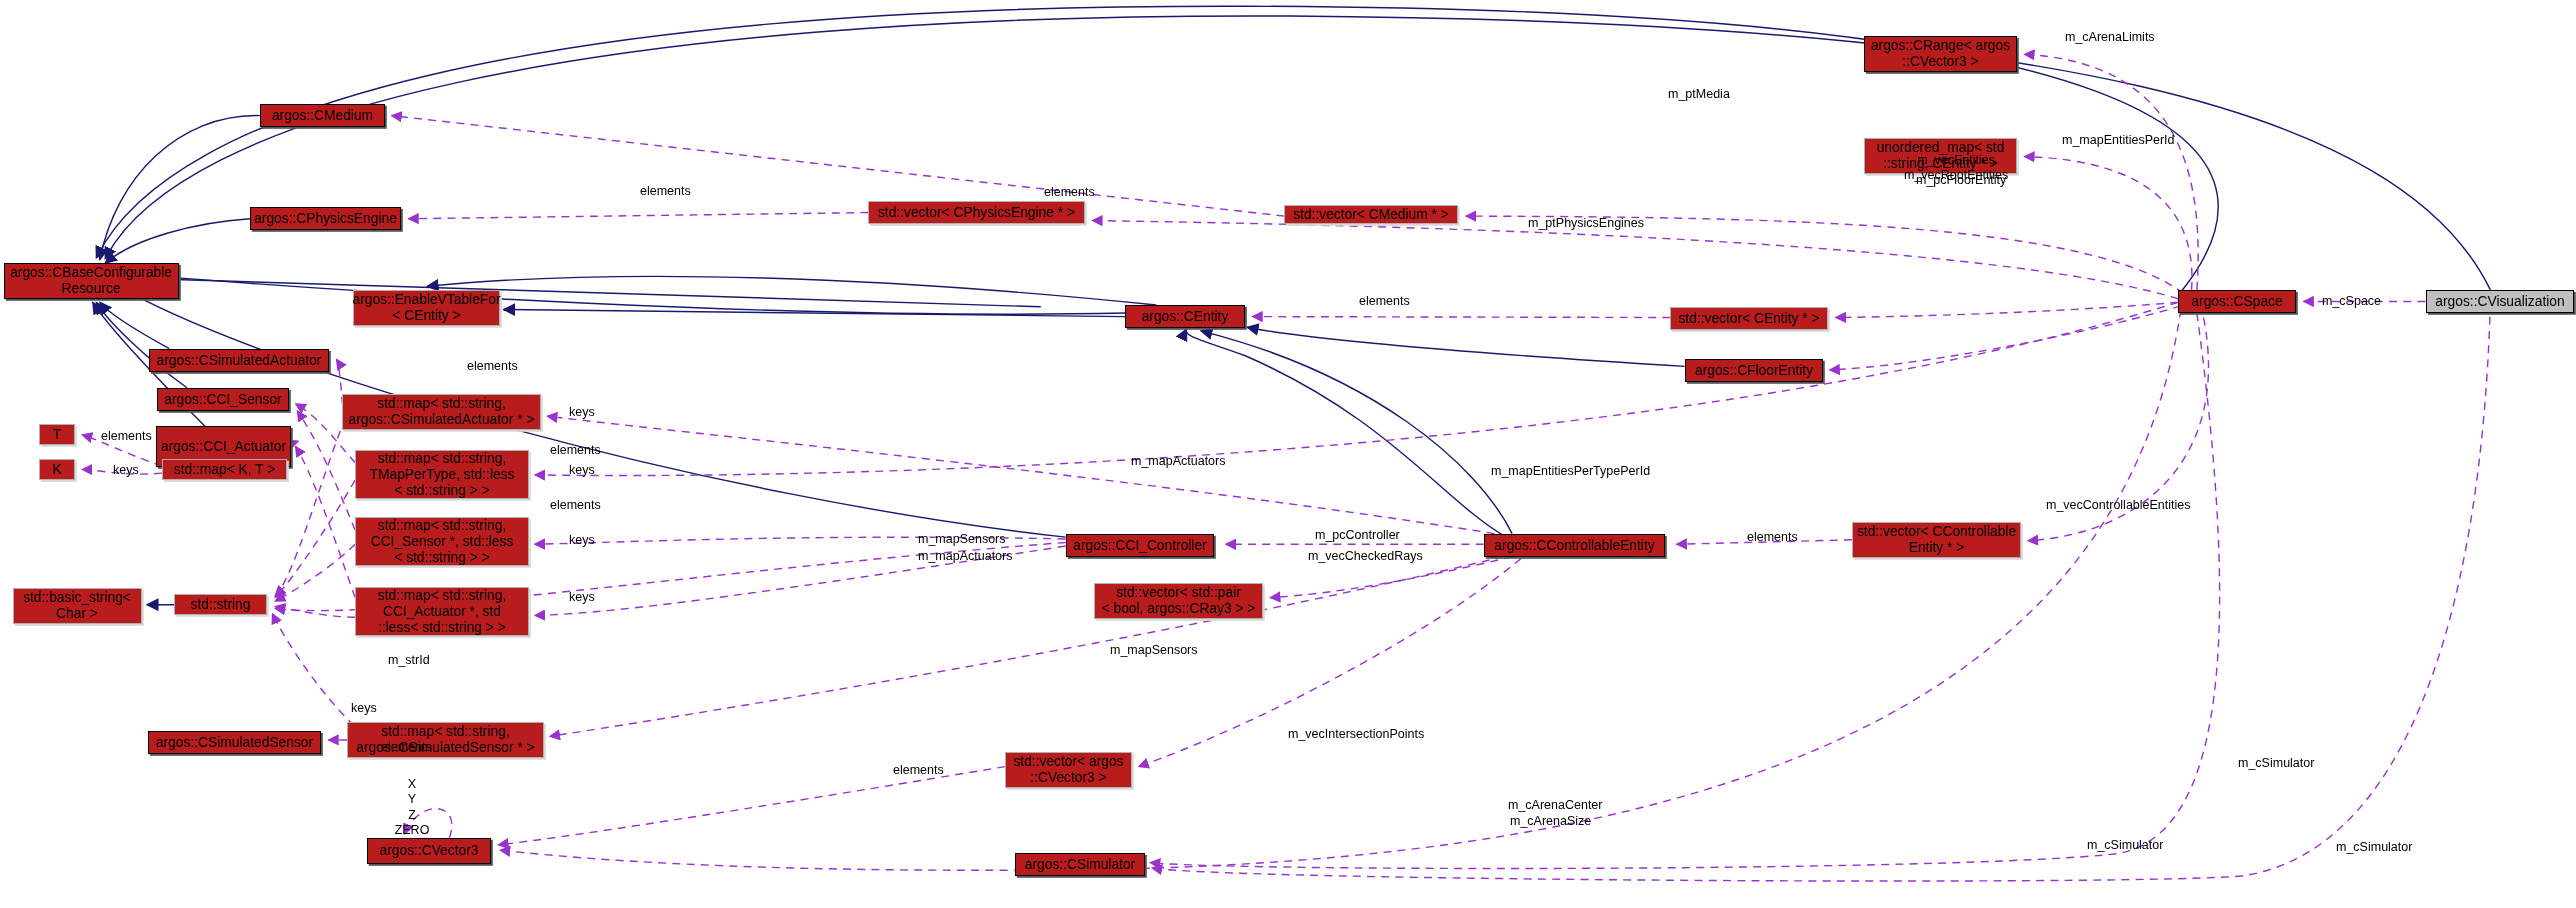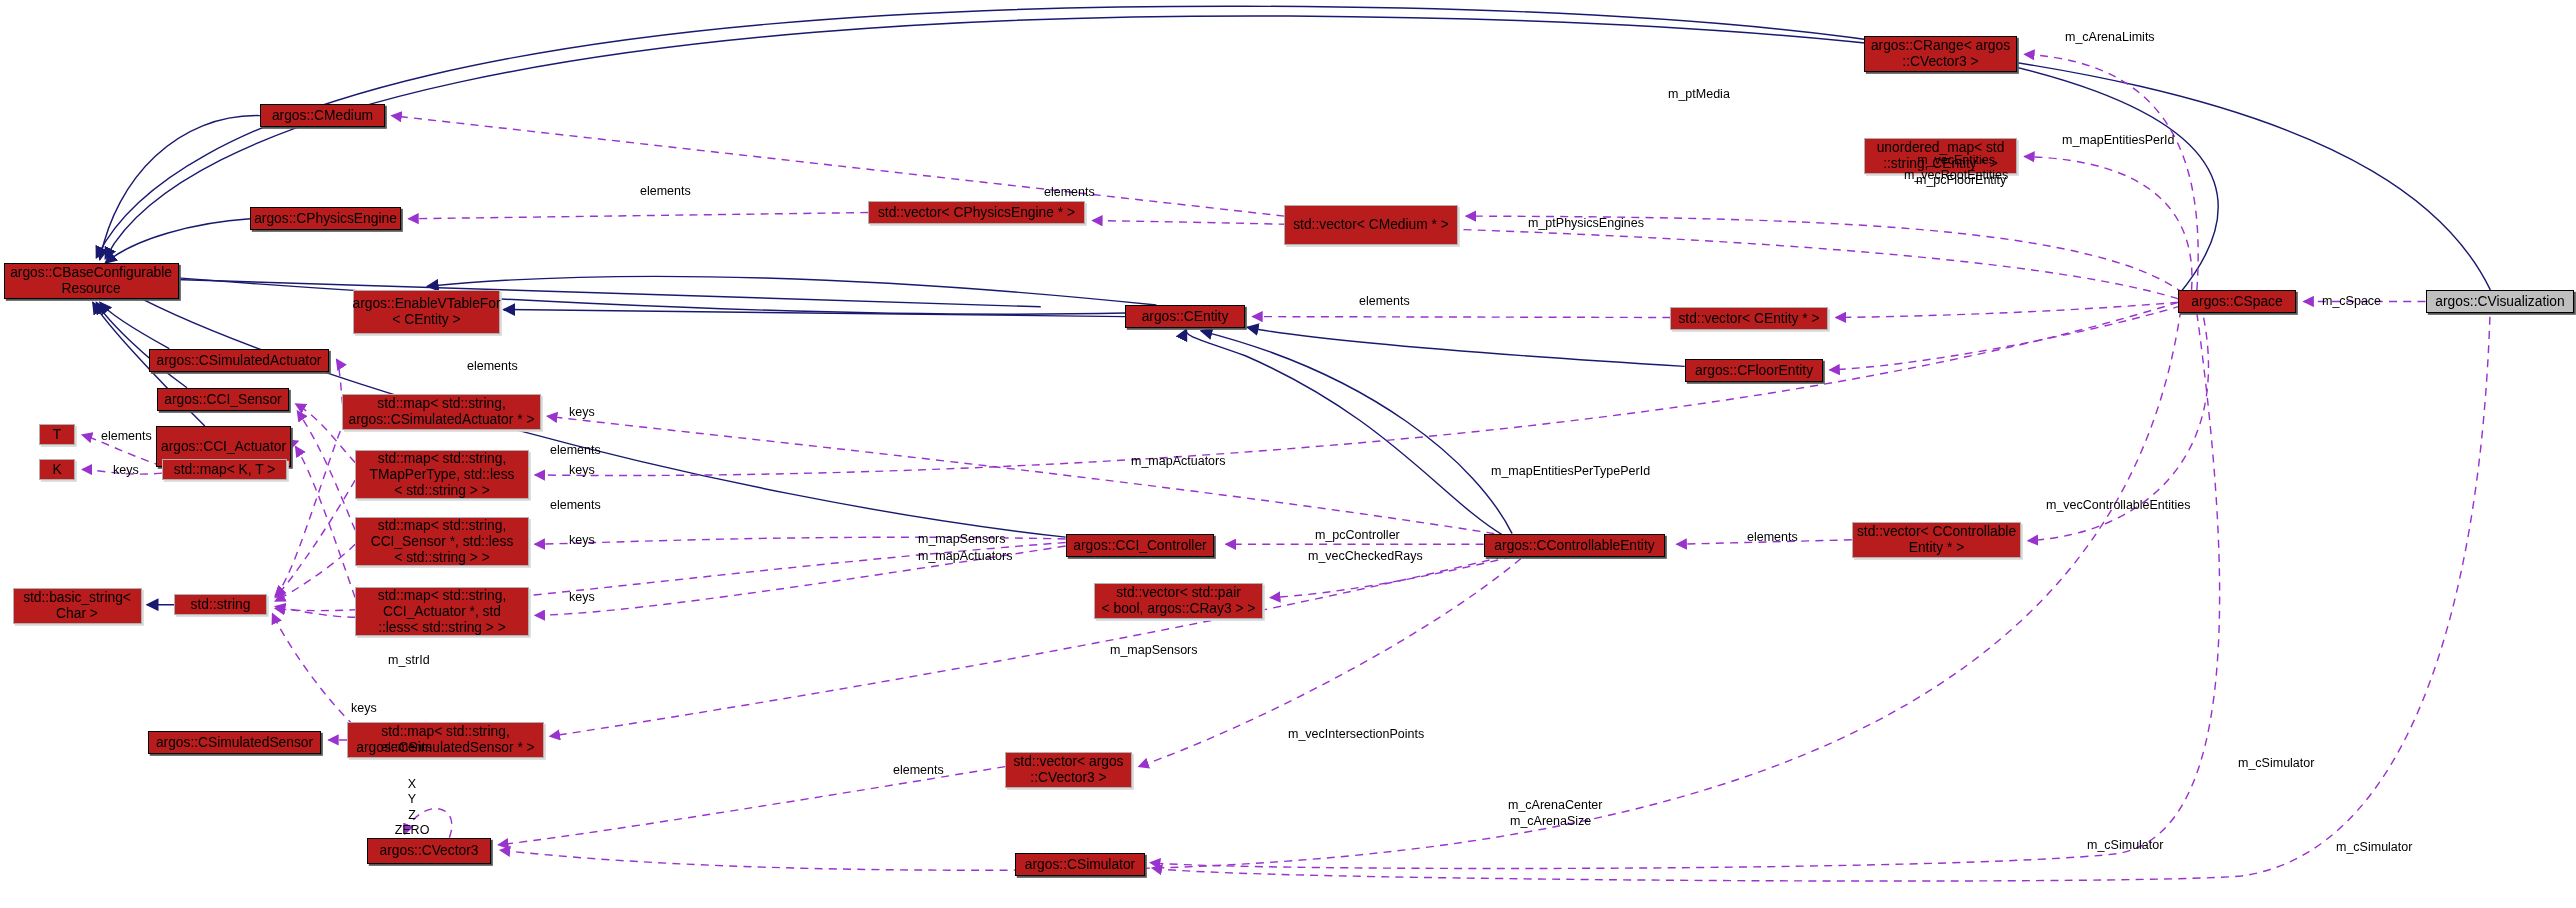--- a/index.html
+++ b/index.html
@@ -197,31 +197,31 @@
     </g>
   </svg>
 
   <div class="node n-class" style="left:3.6px;top:263px;width:175px;height:36px;"><span>argos::CBaseConfigurable
 Resource</span></div>
 
   <div class="node n-class" style="left:260px;top:104px;width:125px;height:23px;"><span>argos::CMedium</span></div>
 
   <div class="node n-class" style="left:250px;top:207px;width:151px;height:23px;"><span>argos::CPhysicsEngine</span></div>
 
-  <div class="node n-tmpl" style="left:1284px;top:205px;width:174px;height:40px;"><span>std::vector&lt; CMedium * &gt;</span></div>
+  <div class="node n-tmpl" style="left:1284px;top:205px;width:174px;height:19px;"><span>std::vector&lt; CMedium * &gt;</span></div>
 
   <div class="node n-tmpl" style="left:868px;top:201px;width:217px;height:23px;"><span>std::vector&lt; CPhysicsEngine * &gt;</span></div>
 
   <div class="node n-class" style="left:1864px;top:36px;width:153px;height:36px;"><span>argos::CRange&lt; argos
 ::CVector3 &gt;</span></div>
 
   <div class="node n-tmpl" style="left:1864px;top:138px;width:153px;height:36px;"><span>unordered_map&lt; std
 ::string, CEntity * &gt;</span></div>
 
-  <div class="node n-tmpl" style="left:353px;top:290px;width:147px;height:44px;"><span>argos::EnableVTableFor
+  <div class="node n-tmpl" style="left:353px;top:290px;width:147px;height:36px;"><span>argos::EnableVTableFor
 &lt; CEntity &gt;</span></div>
 
   <div class="node n-class" style="left:1125px;top:305px;width:120px;height:23px;"><span>argos::CEntity</span></div>
 
   <div class="node n-tmpl" style="left:1670px;top:307px;width:158px;height:23px;"><span>std::vector&lt; CEntity * &gt;</span></div>
 
   <div class="node n-class" style="left:1685px;top:359px;width:138px;height:23px;"><span>argos::CFloorEntity</span></div>
 
   <div class="node n-class" style="left:2178px;top:290px;width:118px;height:23px;"><span>argos::CSpace</span></div>
 

